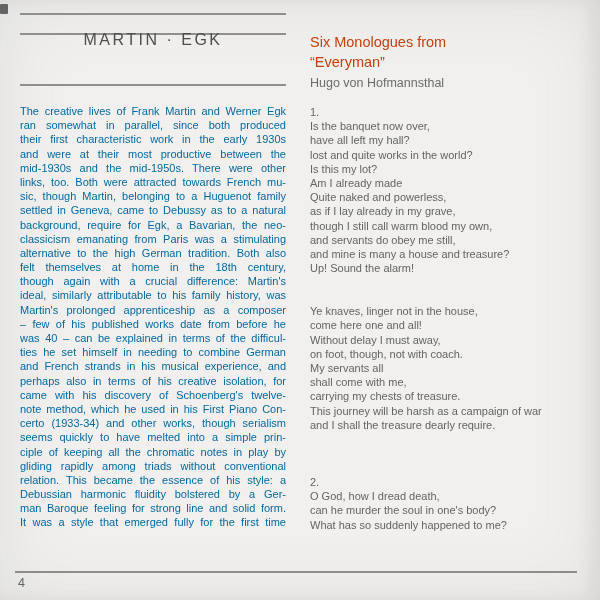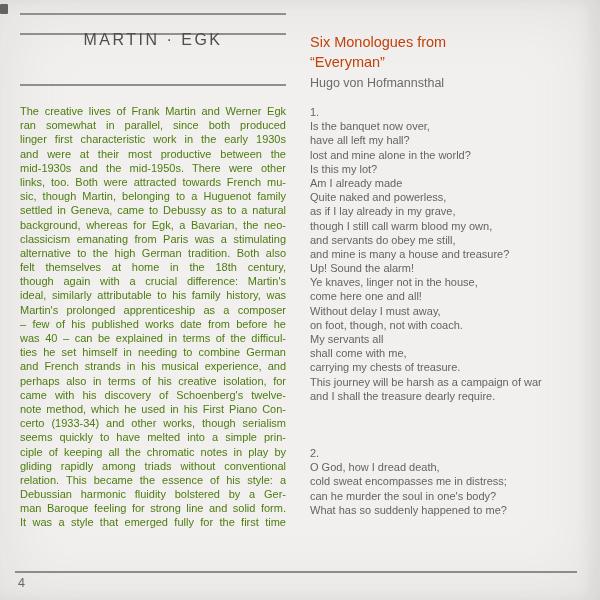--- a/index.html
+++ b/index.html
@@ -19,61 +19,61 @@
   .left-col{position:absolute;left:20px;top:0;width:266px;height:600px;}
   .rule{position:absolute;left:0;width:266px;height:2px;background:#8f8f8d;}
   .rule-a{top:13px;}
   .rule-b{top:33px;}
   .rule-c{top:84px;}
   .lc-title{
     position:absolute;top:31px;left:0;width:266px;margin:0;
     text-align:center;font-weight:400;
     font-size:16px;letter-spacing:2.5px;color:#4e4e4e;
   }
-  .lc-body{position:absolute;top:104px;left:0;width:266px;color:#4d7c0f;}
+  .lc-body{position:absolute;top:104px;left:0;width:266px;color:#0369a1;}
   .lc-body .tline{
     height:14.2px;line-height:14.2px;font-size:11px;
     text-align:justify;text-align-last:justify;
     overflow:hidden;white-space:nowrap;
   }
   .lc-body .tline.nj{text-align-last:left;white-space:normal;}
   
   .right-col{position:absolute;left:310px;top:0;width:278px;height:600px;color:#646464;}
   .rc-title{margin:33px 0 0 0;font-weight:400;font-size:14.5px;line-height:19.5px;color:#c2410c;}
   .rc-byline{margin-top:4px;font-size:12.5px;color:#6b6b6b;}
   .stanzas{margin-top:15px;}
   .stanza .pline{height:14.2px;line-height:14.2px;font-size:11px;white-space:nowrap;}
-  .stanza + .stanza{}
+  .stanza + .stanza{margin-top:29px;}
   .stanza.gap-large{margin-top:43px;}
   
   .footer-rule{position:absolute;left:15px;top:571px;width:562px;height:2px;background:#8c8c8a;}
   .page-number{position:absolute;left:18px;top:576px;font-size:12.5px;color:#656565;}
 </style>
 </head>
 <body>
 
 <div class="page">
 
   <div class="scan-mark"></div>
 
   <div class="left-col">
     <div class="rule rule-a"></div>
     <div class="rule rule-b"></div>
     <h1 class="lc-title">MARTIN · EGK</h1>
     <div class="rule rule-c"></div>
     <div class="lc-body" id="left-body">
         <div class="tline">The creative lives of Frank Martin and Werner Egk</div>
         <div class="tline">ran somewhat in parallel, since both produced</div>
-        <div class="tline">linger first characteristic work in the early 1930s</div>
+        <div class="tline">their first characteristic work in the early 1930s</div>
         <div class="tline">and were at their most productive between the</div>
         <div class="tline">mid-1930s and the mid-1950s. There were other</div>
         <div class="tline">links, too. Both were attracted towards French mu-</div>
         <div class="tline">sic, though Martin, belonging to a Huguenot family</div>
         <div class="tline">settled in Geneva, came to Debussy as to a natural</div>
-        <div class="tline">background, whereas for Egk, a Bavarian, the neo-</div>
+        <div class="tline">background, require for Egk, a Bavarian, the neo-</div>
         <div class="tline">classicism emanating from Paris was a stimulating</div>
         <div class="tline">alternative to the high German tradition. Both also</div>
         <div class="tline">felt themselves at home in the 18th century,</div>
         <div class="tline">though again with a crucial difference: Martin's</div>
         <div class="tline">ideal, similarly attributable to his family history, was</div>
         <div class="tline">Martin's prolonged apprenticeship as a composer</div>
         <div class="tline">– few of his published works date from before he</div>
         <div class="tline">was 40 – can be explained in terms of the difficul-</div>
         <div class="tline">ties he set himself in needing to combine German</div>
         <div class="tline">and French strands in his musical experience, and</div>
@@ -95,21 +95,21 @@
     <h2 class="rc-title">
       <div>Six Monologues from</div>
       <div>“Everyman”</div>
     </h2>
     <div class="rc-byline">Hugo von Hofmannsthal</div>
     <div class="stanzas" id="stanzas">
         <div class="stanza">
           <div class="pline">1.</div>
           <div class="pline">Is the banquet now over,</div>
           <div class="pline">have all left my hall?</div>
-          <div class="pline">lost and mine alone in the world?</div>
+          <div class="pline">lost and quite works in the world?</div>
           <div class="pline">Is this my lot?</div>
           <div class="pline">Am I already made</div>
           <div class="pline">Quite naked and powerless,</div>
           <div class="pline">as if I lay already in my grave,</div>
           <div class="pline">though I still call warm blood my own,</div>
           <div class="pline">and servants do obey me still,</div>
           <div class="pline">and mine is many a house and treasure?</div>
           <div class="pline">Up! Sound the alarm!</div>
         </div>
         <div class="stanza">
@@ -119,21 +119,20 @@
           <div class="pline">on foot, though, not with coach.</div>
           <div class="pline">My servants all</div>
           <div class="pline">shall come with me,</div>
           <div class="pline">carrying my chests of treasure.</div>
           <div class="pline">This journey will be harsh as a campaign of war</div>
           <div class="pline">and I shall the treasure dearly require.</div>
         </div>
         <div class="stanza gap-large">
           <div class="pline">2.</div>
           <div class="pline">O God, how I dread death,</div>
-          <div class="pline">cold sweat encompasses me in distress;</div>
           <div class="pline">can he murder the soul in one's body?</div>
           <div class="pline">What has so suddenly happened to me?</div>
         </div>
       </div>
   </div>
 
   <div class="footer-rule"></div>
   <div class="page-number">4</div>
 
 </div>

